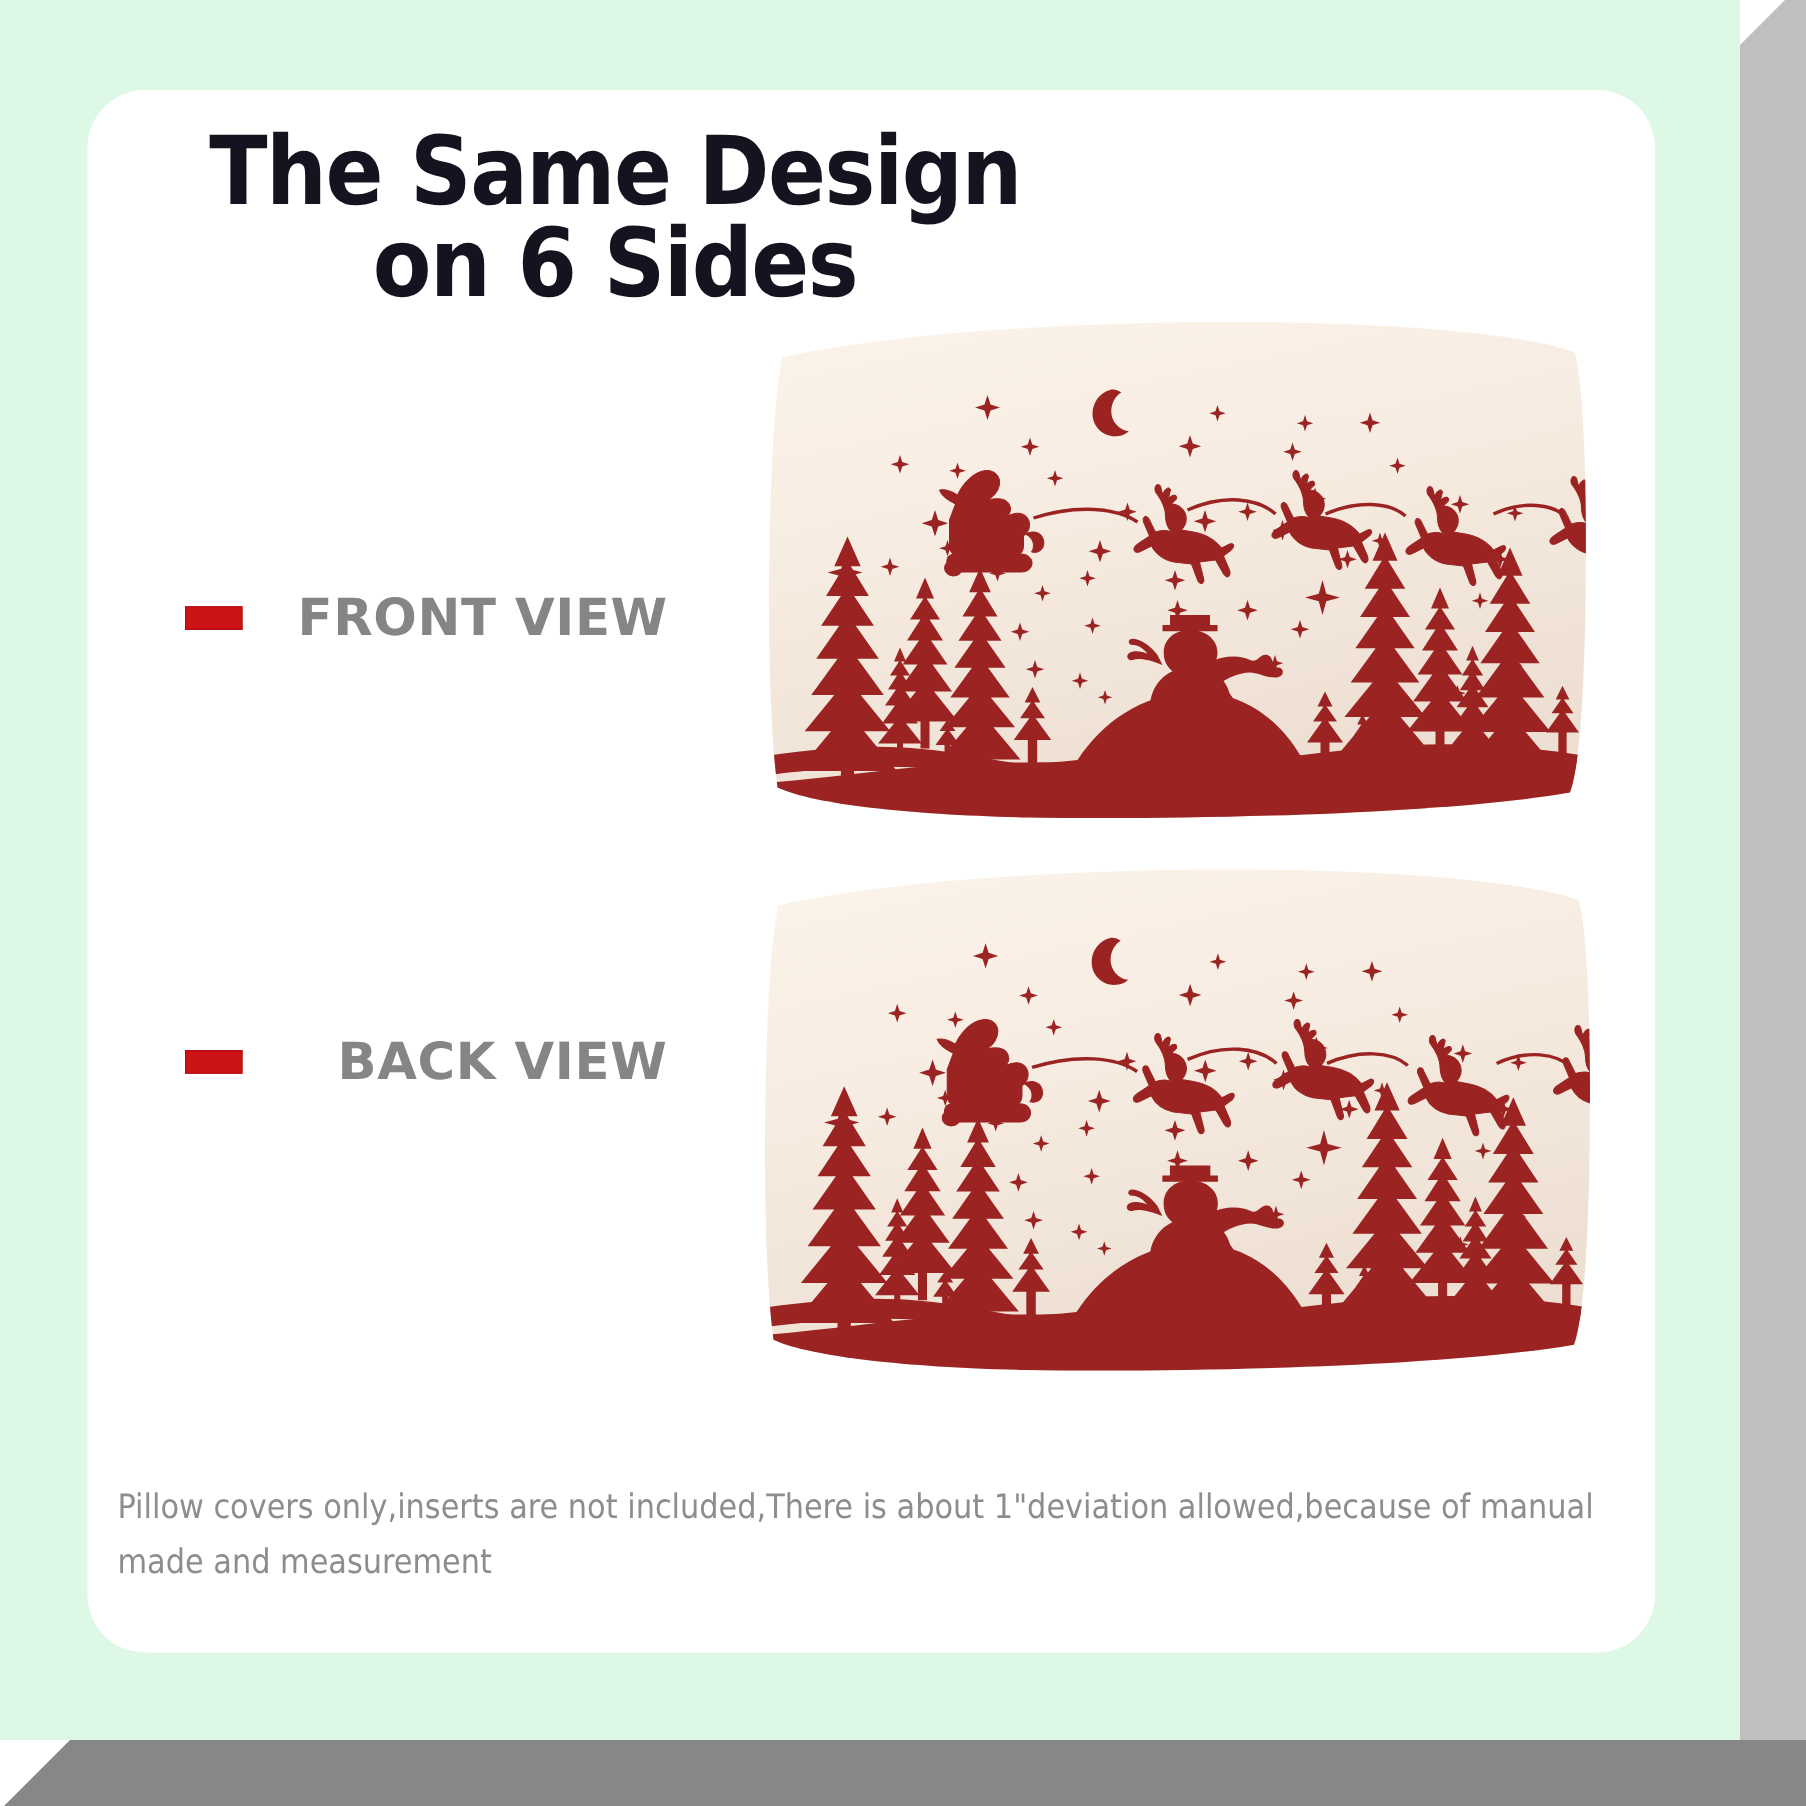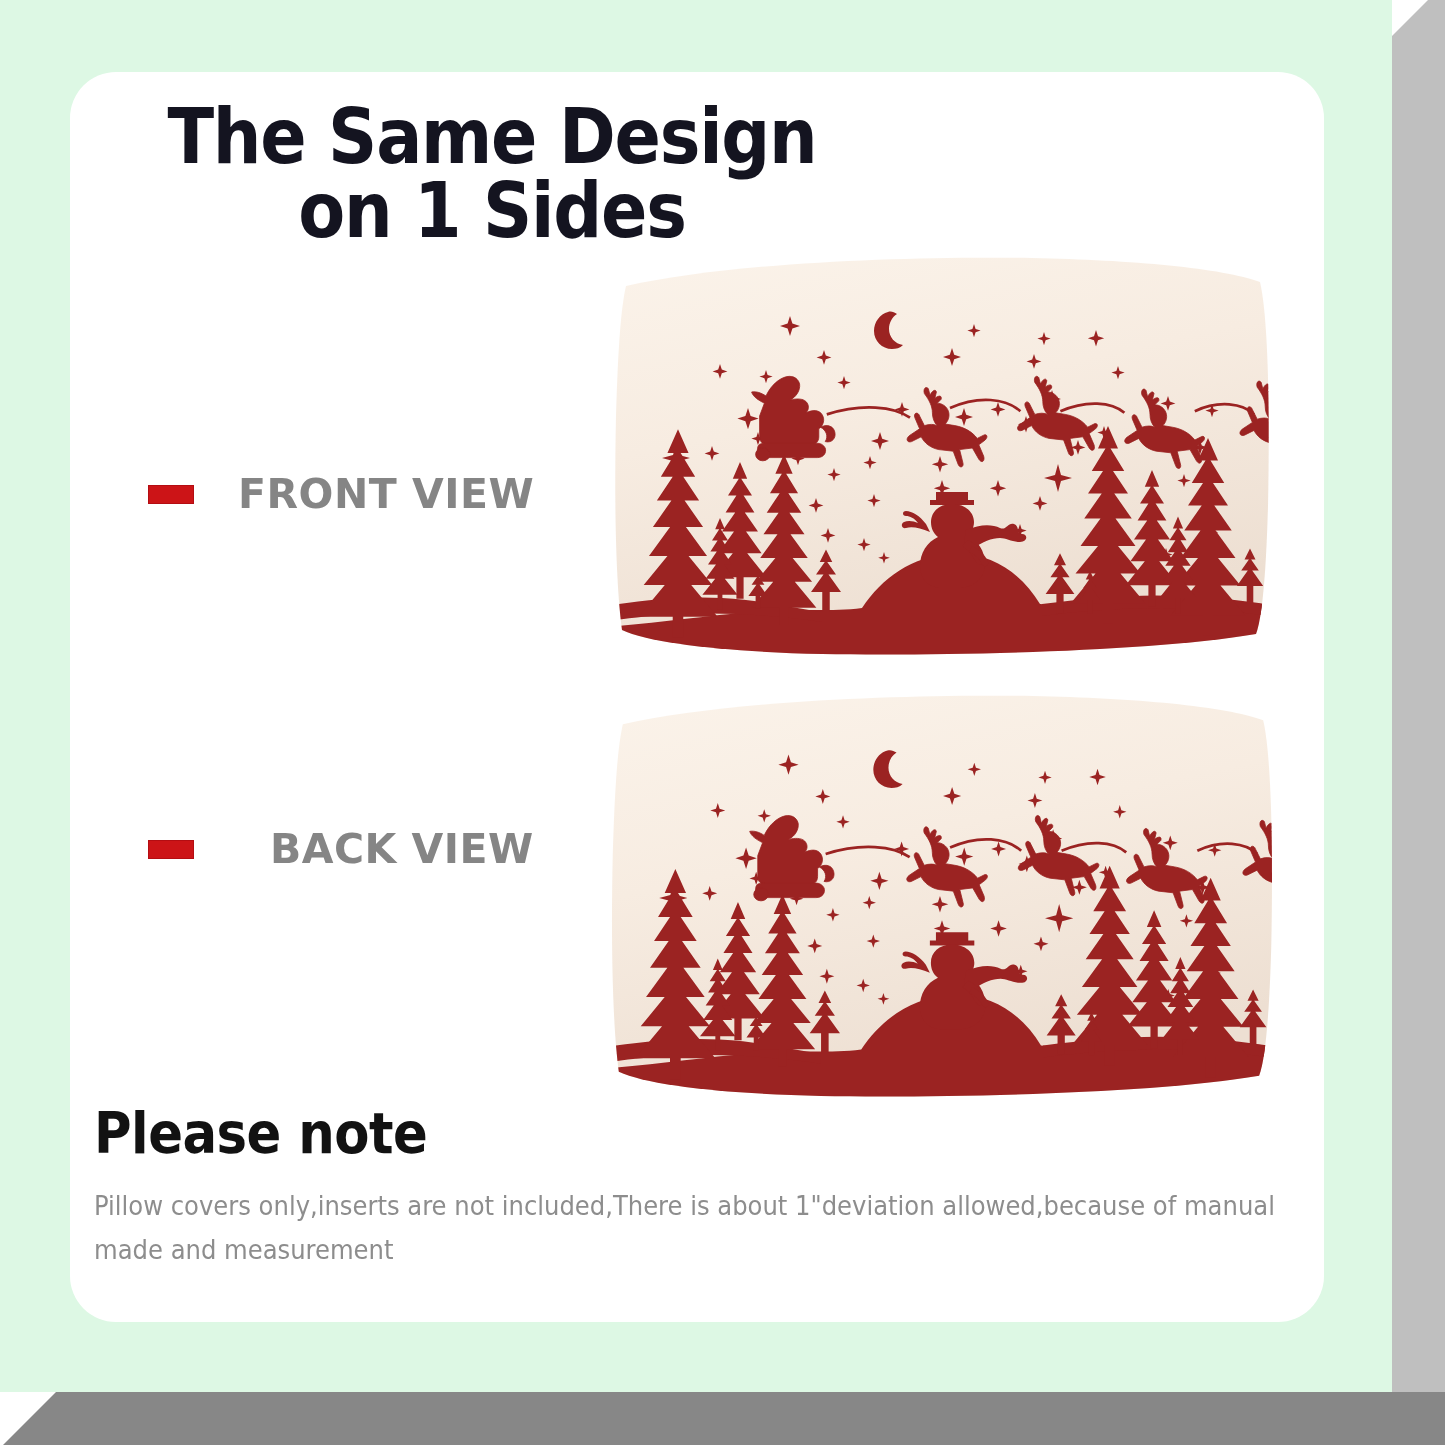--- a/index.html
+++ b/index.html
@@ -84,34 +84,33 @@
 </head>
 <body>
 
 <div class="stage">
 
   <div class="mint"></div>
   <div class="card"></div>
 
   <div class="heading">
     <div>The Same Design</div>
-    <div>on 1 Sides</div>
+    <div>on 6 Sides</div>
   </div>
 
   <div class="viewrow front">
     <span class="dash"></span>
     <span class="viewlabel">FRONT VIEW</span>
   </div>
 
   <div class="viewrow back">
     <span class="dash"></span>
     <span class="viewlabel">BACK VIEW</span>
   </div>
 
-  <div class="note-title">Please note</div>
   <div class="note-body">Pillow covers only,inserts are not included,There is about 1"deviation allowed,because of manual made and measurement</div>
 
   <div class="pillow p1">
     <svg viewBox="0 0 660 400" width="660" height="400" xmlns="http://www.w3.org/2000/svg">
       <defs>
         <linearGradient id="fab1" x1="0" y1="0" x2="0.35" y2="1">
           <stop offset="0" stop-color="#fbf3ea"></stop>
           <stop offset="0.45" stop-color="#f7ece1"></stop>
           <stop offset="1" stop-color="#eddfd2"></stop>
         </linearGradient>

